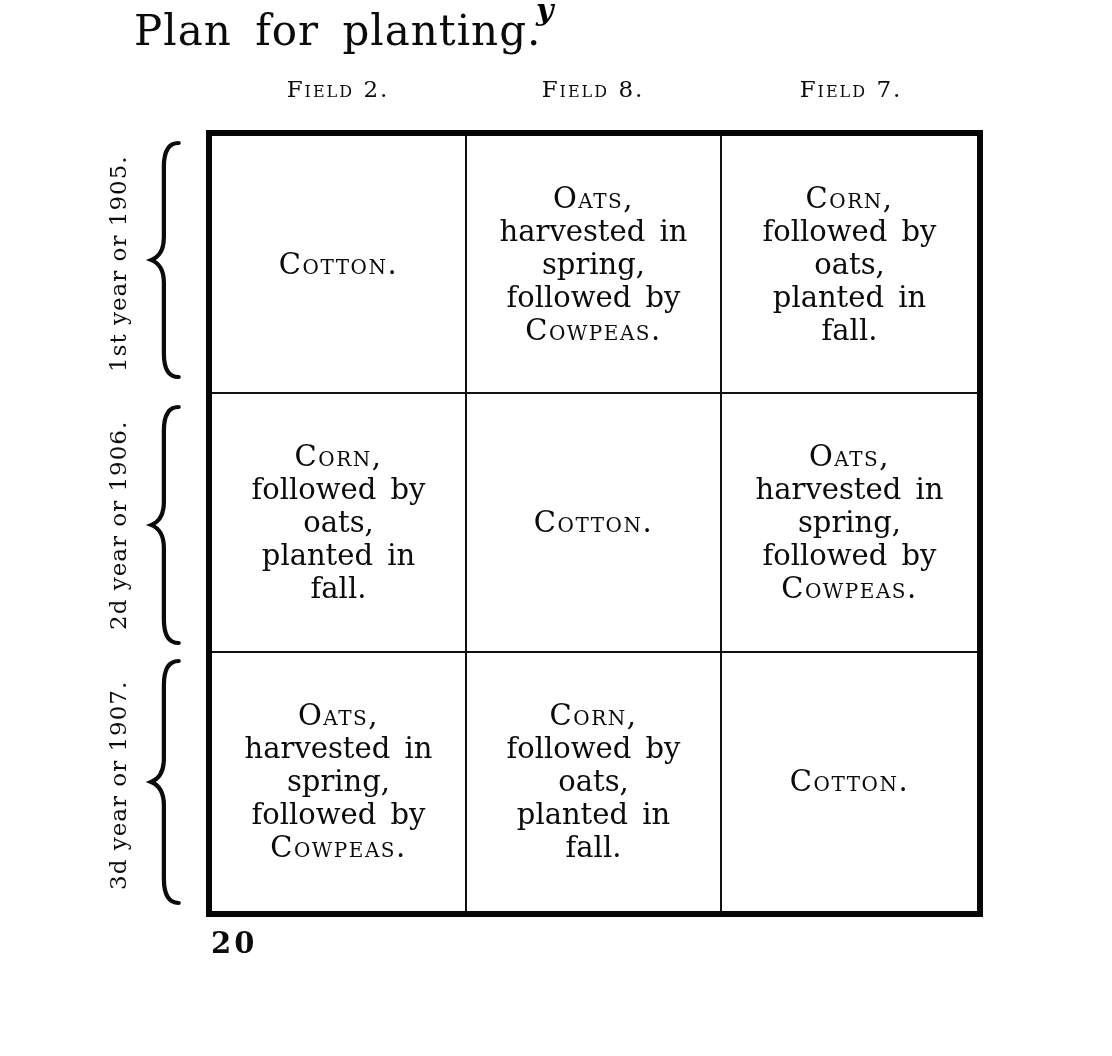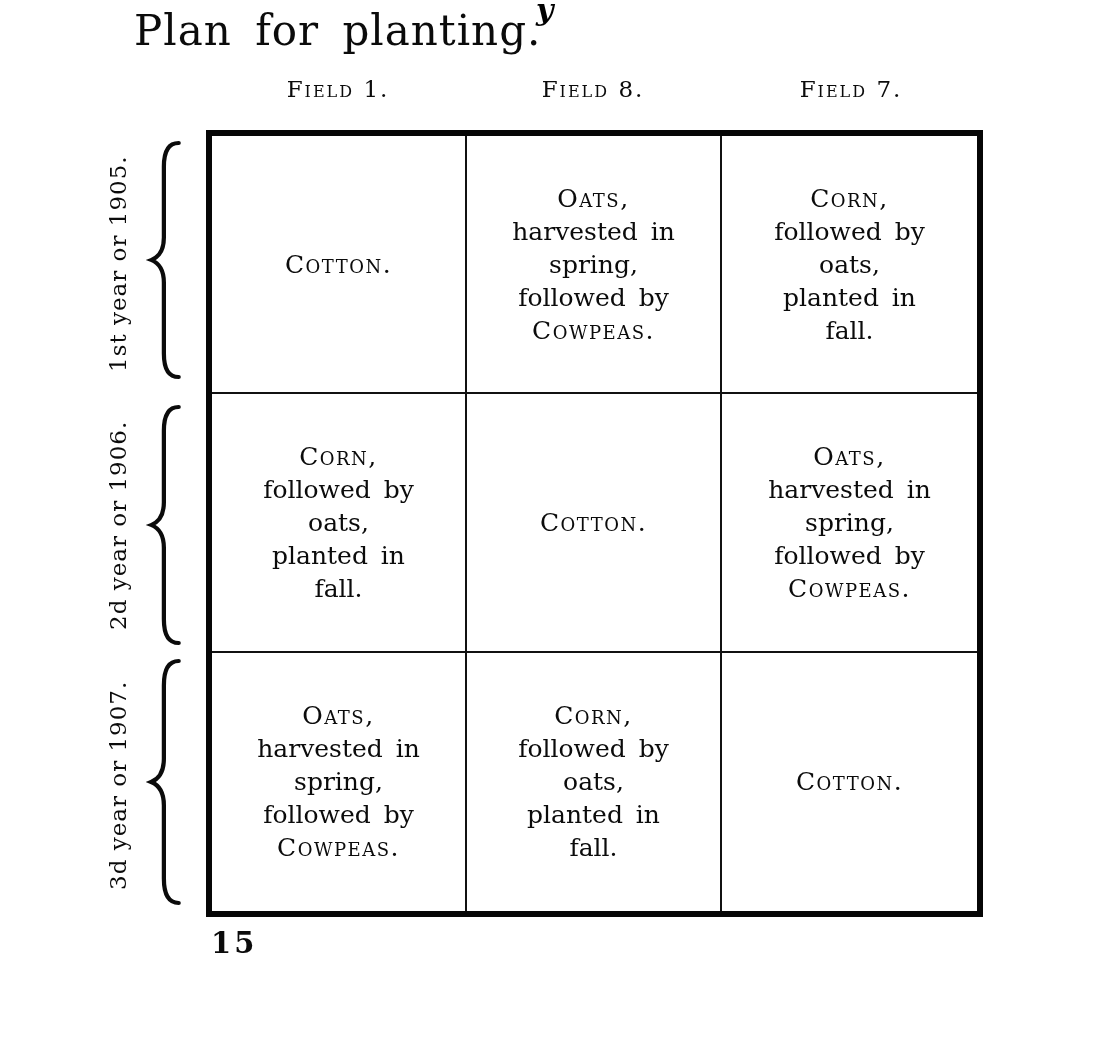--- a/index.html
+++ b/index.html
@@ -60,21 +60,21 @@
   }
   .cell {
     box-sizing: border-box;
     border-right: 2px solid #111;
     border-bottom: 2px solid #111;
     display: flex;
     flex-direction: column;
     align-items: center;
     justify-content: center;
     text-align: center;
-    font-size: 25px;
+    font-size: 29px;
     line-height: 33px;
     word-spacing: 5px;
     padding: 6px 10px;
   }
   .cell:nth-child(3n) { border-right: none; }
   .cell:nth-child(n+7) { border-bottom: none; }
   .line { display: block; white-space: nowrap; }
   .sc { font-variant: small-caps; letter-spacing: 1.5px; }
 
   .rowlabel {
@@ -114,21 +114,21 @@
 </style>
 </head>
 <body>
 
 <div class="page">
 
   <div class="stray">y</div>
 
   <h1 class="title">Plan for planting.</h1>
 
-  <span class="colhead c1">Field 1.</span>
+  <span class="colhead c1">Field 2.</span>
   <span class="colhead c2">Field 8.</span>
   <span class="colhead c3">Field 7.</span>
 
   <div class="rowlabel r1">1st year or 1905.</div>
   <div class="rowlabel r2">2d year or 1906.</div>
   <div class="rowlabel r3">3d year or 1907.</div>
 
   <svg class="brace b1" viewBox="0 0 34 244" preserveAspectRatio="none" aria-hidden="true">
     <path d="M29 3 Q15 3 15 27 L15 99 Q15 117 3 122 Q15 127 15 145 L15 217 Q15 241 29 241" stroke="#0b0b0b" stroke-width="4" fill="none" stroke-linecap="round"></path>
   </svg>
@@ -190,15 +190,15 @@
       <span class="line">oats,</span>
       <span class="line">planted in</span>
       <span class="line">fall.</span>
     </div>
     <div class="cell">
       <span class="line sc">Cotton.</span>
     </div>
 
   </div>
 
-  <div class="pagenum">15</div>
+  <div class="pagenum">20</div>
 
 </div>
 
 </body></html>

